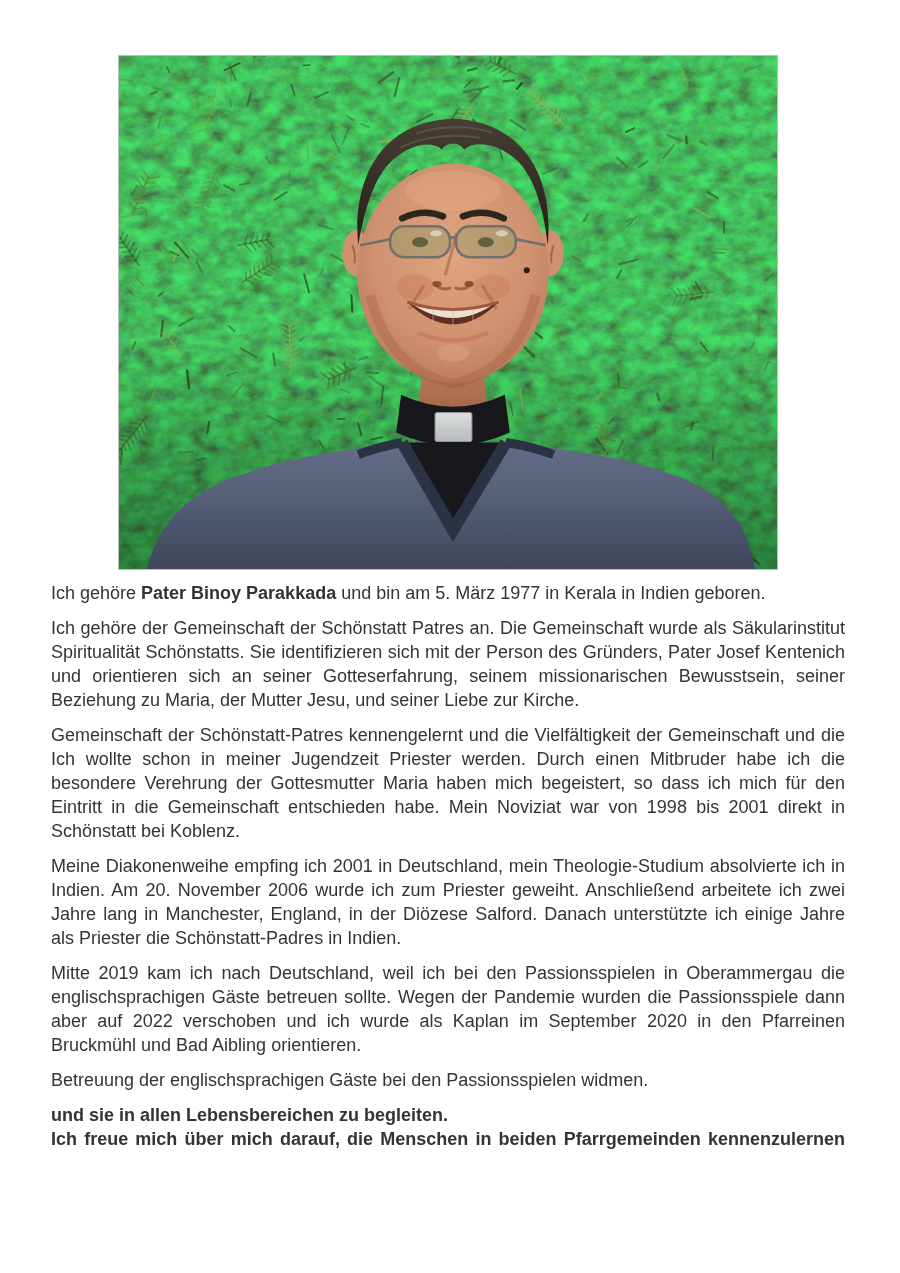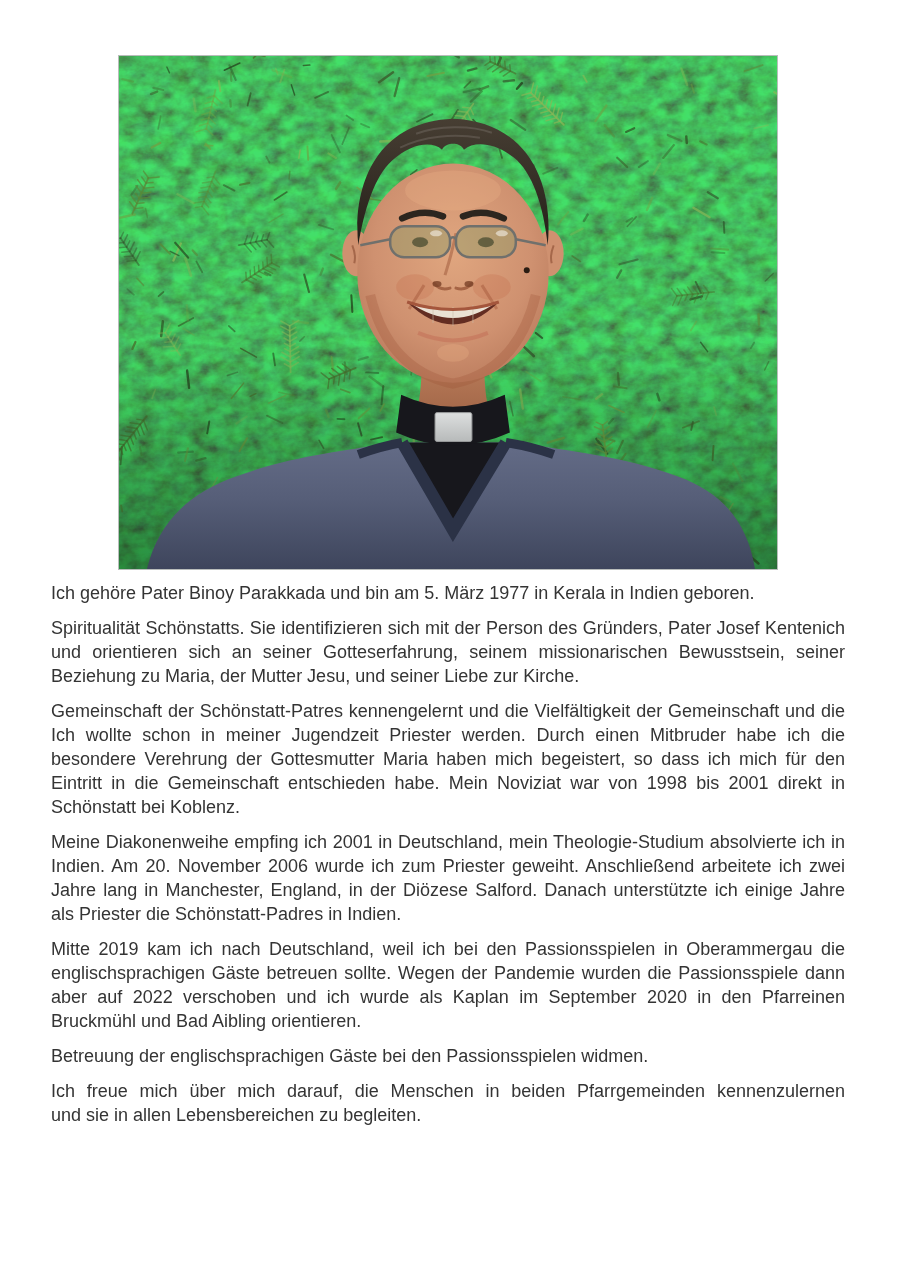--- a/index.html
+++ b/index.html
@@ -16,21 +16,21 @@
   }
   .photo svg{display:block;width:100%;height:100%;}
   .bio{
     position:absolute;left:51px;top:581px;width:794px;
     color:var(--text,#333333);
     font-size:18px;line-height:24px;
   }
   .para{margin:0 0 11px 0;}
   .pline{text-align:justify;text-align-last:justify;}
   .pline.last{text-align-last:left;}
-  .para b{font-weight:normal;}
+  .para b{font-weight:bold;}
 </style>
 </head>
 <body>
 
 <main class="page">
 
   <figure class="photo" aria-label="Portrait Pater Binoy Parakkada">
     <svg viewBox="0 0 660 515" preserveAspectRatio="none">
       <defs>
         <filter id="leafNoise" x="0" y="0" width="100%" height="100%">
@@ -775,20 +775,21 @@
         <ellipse cx="384" cy="178" rx="6" ry="3" fill="#ffffff" opacity="0.5"></ellipse>
       </g>
     </svg>
   </figure>
 
   <section class="bio">
       <div class="para">
         <div class="pline last"><span>Ich gehöre </span><b>Pater Binoy Parakkada</b><span> und bin am 5. März 1977 in Kerala in Indien geboren.</span></div>
       </div>
       <div class="para">
+        <div class="pline"><span>Ich gehöre der Gemeinschaft der Schönstatt Patres an. Die Gemeinschaft wurde als Säkularinstitut</span></div>
         <div class="pline"><span>Spiritualität Schönstatts. Sie identifizieren sich mit der Person des Gründers, Pater Josef Kentenich</span></div>
         <div class="pline"><span>und orientieren sich an seiner Gotteserfahrung, seinem missionarischen Bewusstsein, seiner</span></div>
         <div class="pline last"><span>Beziehung zu Maria, der Mutter Jesu, und seiner Liebe zur Kirche.</span></div>
       </div>
       <div class="para">
         <div class="pline"><span>Gemeinschaft der Schönstatt-Patres kennengelernt und die Vielfältigkeit der Gemeinschaft und die</span></div>
         <div class="pline"><span>Ich wollte schon in meiner Jugendzeit Priester werden. Durch einen Mitbruder habe ich die</span></div>
         <div class="pline"><span>besondere Verehrung der Gottesmutter Maria haben mich begeistert, so dass ich mich für den</span></div>
         <div class="pline"><span>Eintritt in die Gemeinschaft entschieden habe. Mein Noviziat war von 1998 bis 2001 direkt in</span></div>
         <div class="pline last"><span>Schönstatt bei Koblenz.</span></div>
@@ -802,17 +803,17 @@
       <div class="para">
         <div class="pline"><span>Mitte 2019 kam ich nach Deutschland, weil ich bei den Passionsspielen in Oberammergau die</span></div>
         <div class="pline"><span>englischsprachigen Gäste betreuen sollte. Wegen der Pandemie wurden die Passionsspiele dann</span></div>
         <div class="pline"><span>aber auf 2022 verschoben und ich wurde als Kaplan im September 2020 in den Pfarreinen</span></div>
         <div class="pline last"><span>Bruckmühl und Bad Aibling orientieren.</span></div>
       </div>
       <div class="para">
         <div class="pline last"><span>Betreuung der englischsprachigen Gäste bei den Passionsspielen widmen.</span></div>
       </div>
       <div class="para">
+        <div class="pline last"><b>und sie in allen Lebensbereichen zu begleiten.</b></div>
         <div class="pline"><b>Ich freue mich über mich darauf, die Menschen in beiden Pfarrgemeinden kennenzulernen</b></div>
-        <div class="pline last"><b>und sie in allen Lebensbereichen zu begleiten.</b></div>
       </div>
     </section>
 </main>
 
 </body></html>

